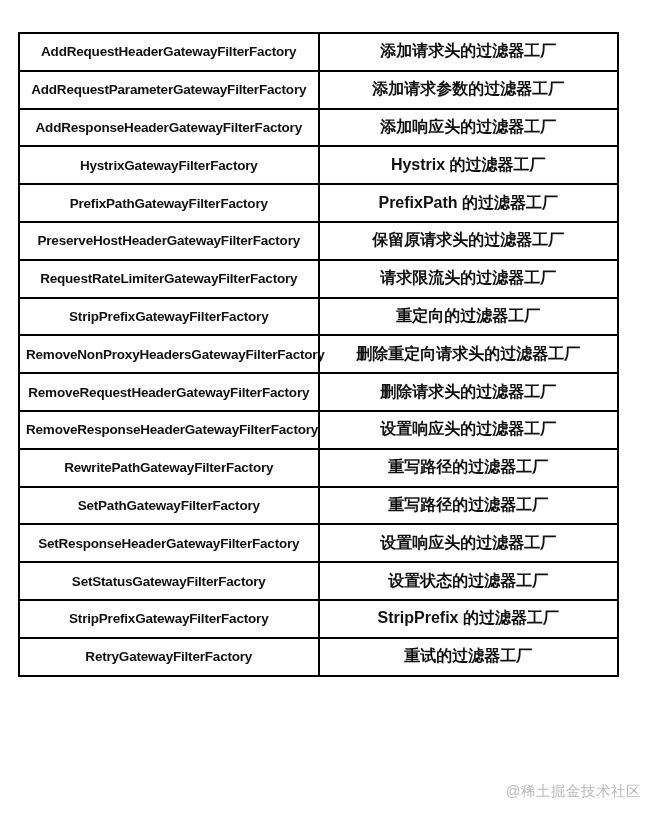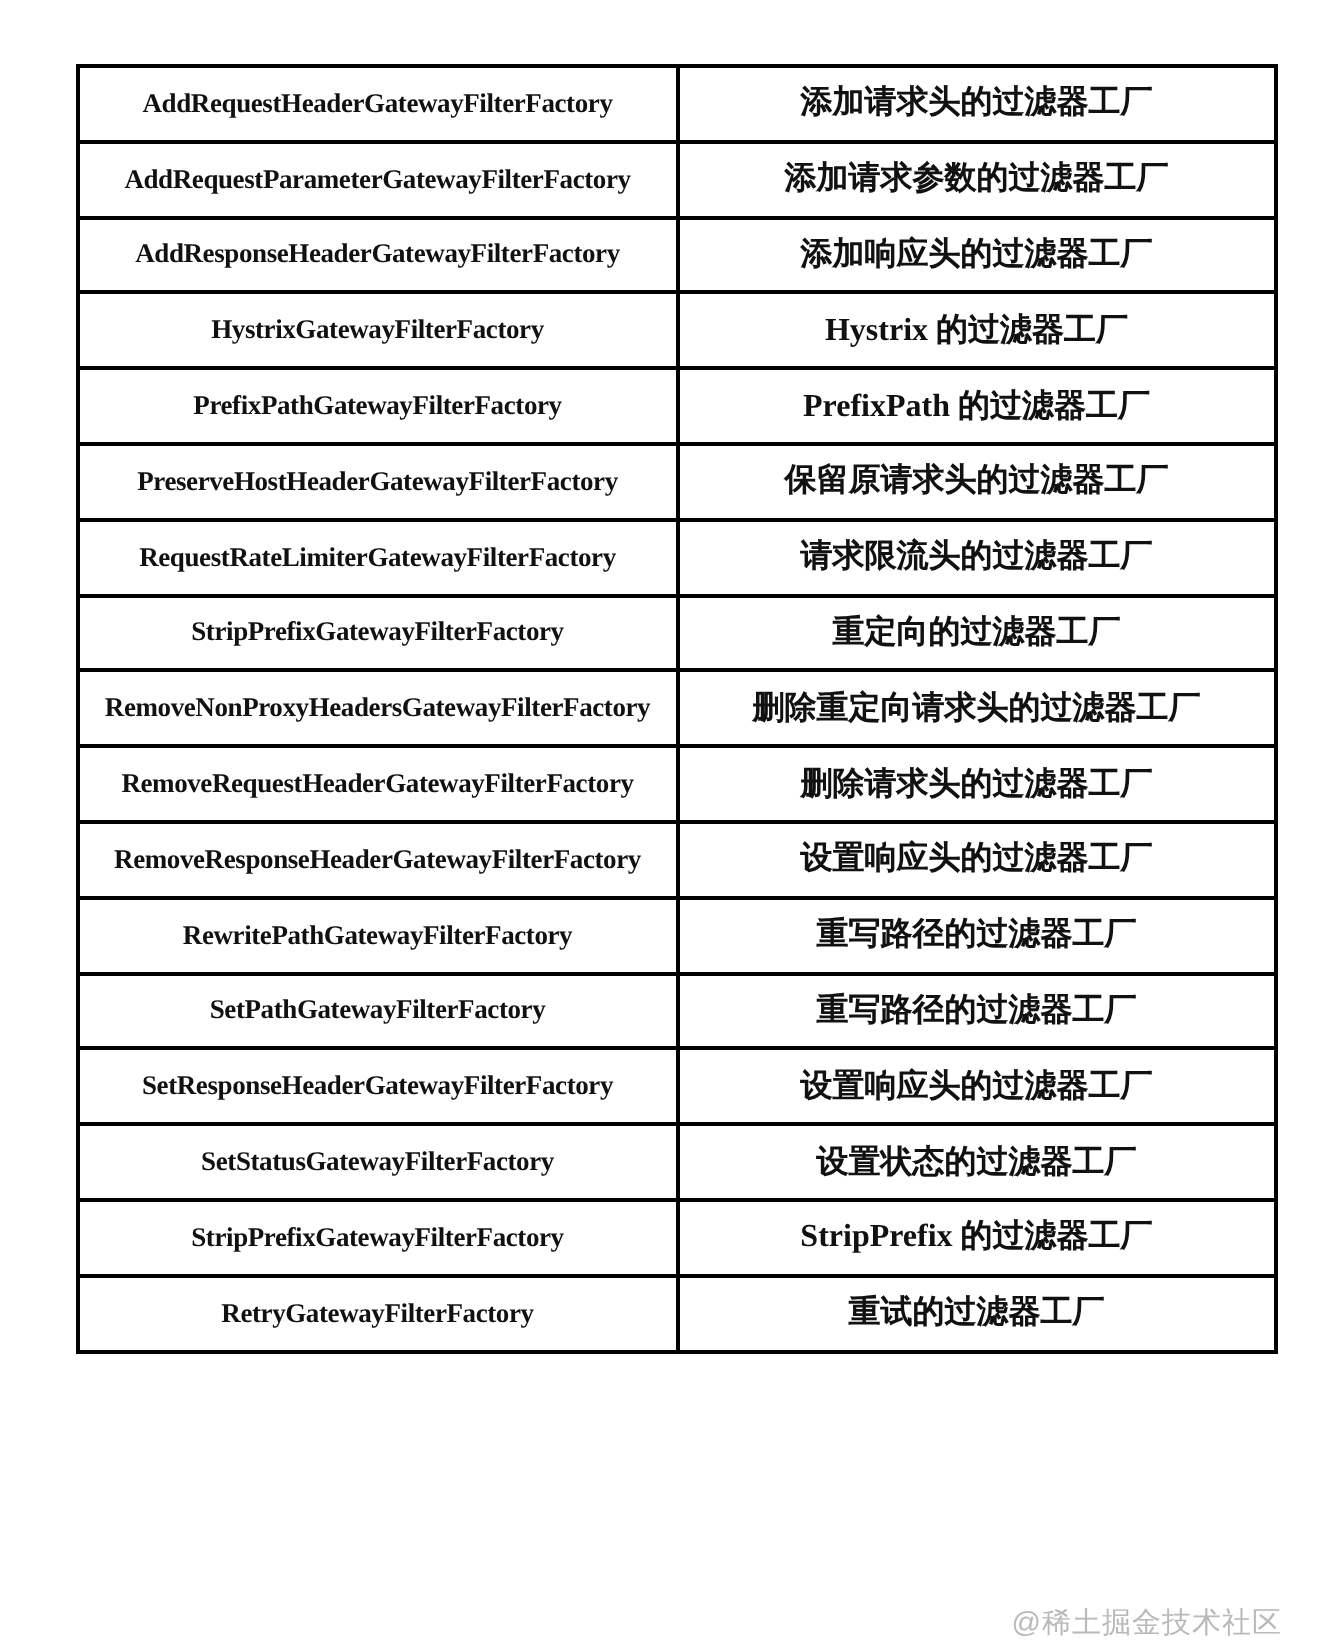--- a/index.html
+++ b/index.html
@@ -6,24 +6,23 @@
   html, body {
     width: 661px;
     height: 821px;
     background: #ffffff;
     font-family: "Liberation Sans", "DejaVu Sans", sans-serif;
     position: relative;
     overflow: hidden;
   }
   .table-wrap {
     position: absolute;
-    left: 38px;
+    left: 18px;
     top: 32px;
     width: 601px;
-    font-family: Liberation Serif, serif;
   }
   table.factory-table {
     width: 100%;
     border-collapse: collapse;
     table-layout: fixed;
   }
   table.factory-table td {
     border: 2px solid #000000;
     height: 37.8px;
     text-align: center;
@@ -40,21 +39,20 @@
     font-size: 16px;
   }
   .watermark {
     position: absolute;
     top: 782px;
     right: 20px;
     font-size: 14.5px;
     color: #b9b9b9;
     font-weight: normal;
     letter-spacing: 0.5px;
-    margin-top: 20px;
   }
 </style>
 </head>
 <body>
 
 <div class="table-wrap">
   <table class="factory-table">
     <tbody id="table-body">
   <tr>
     <td class="name-cell">AddRequestHeaderGatewayFilterFactory</td>

